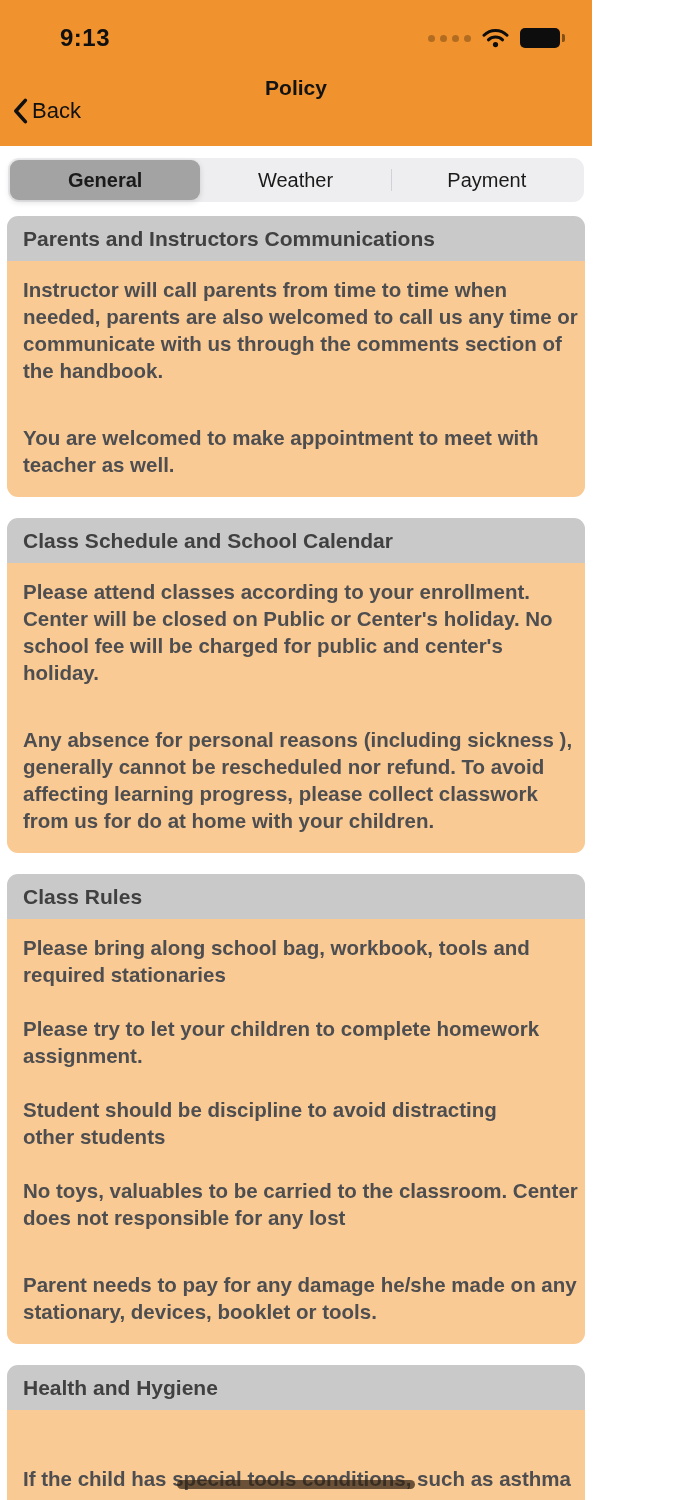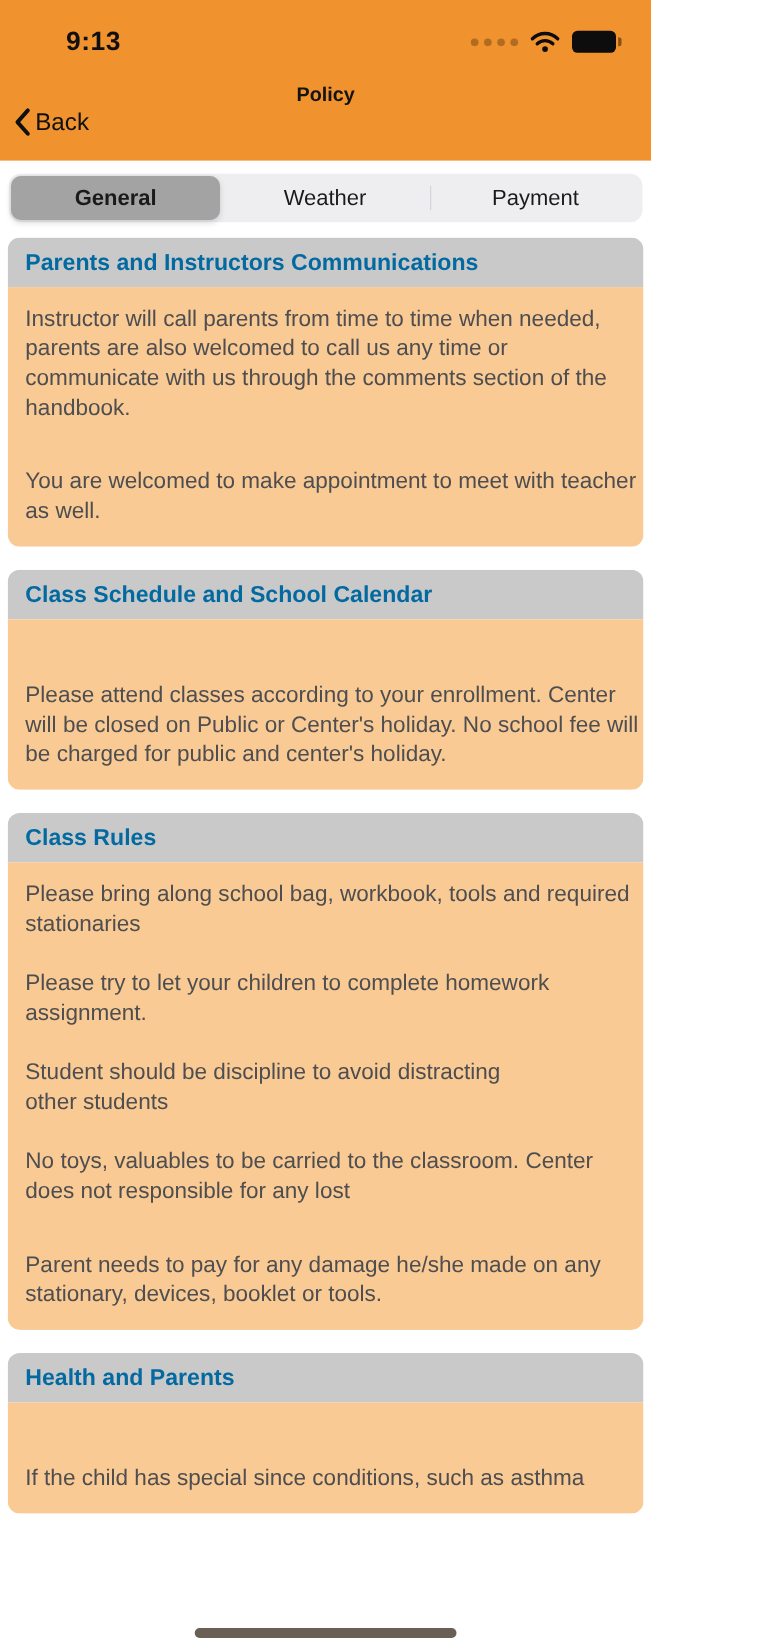--- a/index.html
+++ b/index.html
@@ -28,21 +28,21 @@
   .battery {
     width: 40px; height: 20px; background: #0d0d0d; border-radius: 5px; position: relative; display: inline-block;
   }
   .battery::after {
     content: ""; position: absolute; right: -5px; top: 6px; width: 3px; height: 8px;
     background: rgba(0,0,0,0.45); border-radius: 0 2px 2px 0;
   }
   .nav-bar { position: relative; height: 88px; }
   .nav-title {
     position: absolute; top: 18px; left: 0; right: 0; text-align: center;
-    font-size: 18px; font-weight: 700; color: #131313;
+    font-size: 21px; font-weight: 700; color: #131313;
   }
   .back-button {
     position: absolute; left: 12px; top: 40px;
     display: flex; align-items: center; gap: 4px;
     background: none; border: none; cursor: pointer;
     font-size: 22px; color: #101010; font-family: inherit; text-align: right;
   }
   .back-chevron { display: flex; align-items: center; }
 
   
@@ -60,26 +60,27 @@
     background: #a3a3a3; font-weight: 700;
     box-shadow: 0 2px 6px rgba(0,0,0,0.14), 0 0 1px rgba(0,0,0,0.10);
   }
   .seg-divider { width: 1px; background: #d2d2d6; margin: 9px 0; }
 
   
   .content { padding: 14px 7px 0 7px; background: #fff; }
   .card { margin-bottom: 21px; border-radius: 11px; overflow: hidden; }
   .card-title {
     background: var(--section-header-bg, #C9C9C9);
-    color: #0369a1; font-size: 21px; font-weight: 700;
+    color: #404040; font-size: 21px; font-weight: 700;
     padding: 11px 16px; line-height: 1.1;
   }
   .card-body {
     background: var(--section-body-bg, #F9CA94);
     padding: 15px 4px 19px 16px;
+    font-weight: bold;
   }
   .card-body p {
     font-size: 20.5px; line-height: 27px; color: #4e4e50;
     margin: 0 0 27px 0; white-space: pre-line;
   }
   .card-body p:last-child { margin-bottom: 0; margin-top: 40px; }
 
   
   .home-indicator {
     position: absolute; bottom: 11px; left: 50%; transform: translateX(-50%);
@@ -141,38 +142,39 @@
       <div class="card-body">
         <p>Instructor will call parents from time to time when needed, parents are also welcomed to call us any time or communicate with us through the comments section of the handbook.</p>
         <p>You are welcomed to make appointment to meet with teacher as well.</p>
       </div>
     </section>
 
     <section class="card">
       <h2 class="card-title">Class Schedule and School Calendar</h2>
       <div class="card-body">
         <p>Please attend classes according to your enrollment. Center will be closed on Public or Center's holiday.  No school fee will be charged for public and center's holiday.</p>
+        <p>Any absence for personal reasons (including sickness ), generally cannot be rescheduled nor refund. To avoid affecting learning progress, please collect classwork from us for do at home with your children.</p>
       </div>
     </section>
 
     <section class="card">
       <h2 class="card-title">Class Rules</h2>
       <div class="card-body">
         <p>Please bring along school bag, workbook, tools and required stationaries</p>
         <p>Please try to let your children to complete homework assignment.</p>
         <p>Student should be discipline to avoid distracting
 other students</p>
         <p>No toys, valuables to be carried to the classroom.  Center does not responsible for any lost</p>
         <p>Parent needs to pay for any damage he/she made on any stationary, devices, booklet or tools.</p>
       </div>
     </section>
 
     <section class="card">
-      <h2 class="card-title">Health and Parents</h2>
+      <h2 class="card-title">Health and Hygiene</h2>
       <div class="card-body">
-        <p>If the child has special since conditions, such as asthma</p>
+        <p>If the child has special tools conditions, such as asthma</p>
       </div>
     </section>
 
   </main>
 
   <div class="home-indicator"></div>
 </div>
 
 </body></html>

